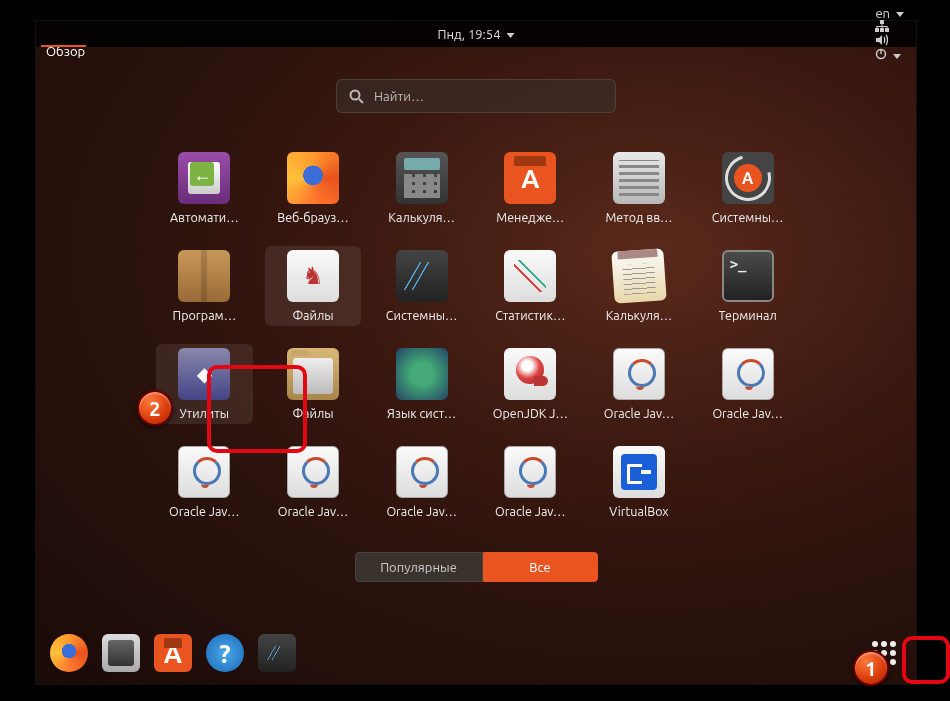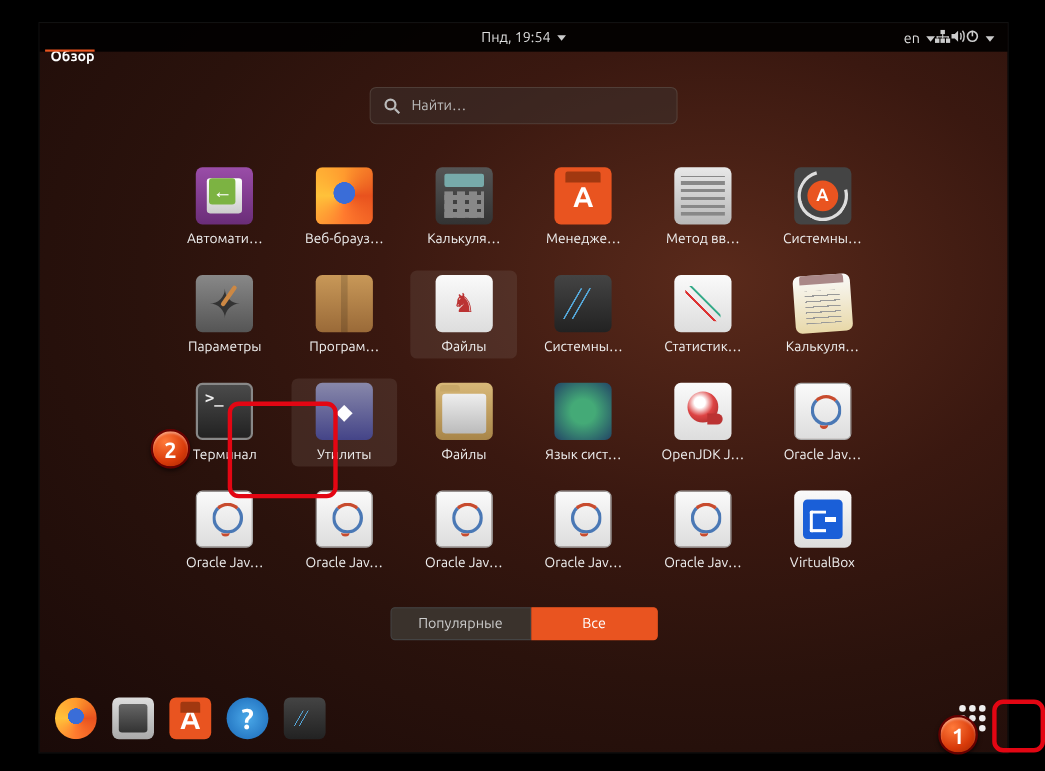--- a/index.html
+++ b/index.html
@@ -4,24 +4,24 @@
 <style>
   * { margin: 0; padding: 0; box-sizing: border-box; font-family: Ubuntu, "Segoe UI", sans-serif; }
   body { background:#000; width:950px; height:701px; overflow:hidden; }
   .screen {
     position:absolute; left:35px; top:20px; width:882px; height:665px;
     background: radial-gradient(ellipse at 70% 35%, #5a2a1b 0%, #3a1810 35%, #2a120c 60%, #1a0a08 100%);
     border:1px solid #111; color:#eee;
   }
   
   .topbar { height:26px; background:rgba(0,0,0,.9); display:flex; align-items:center; font-size:13px; color:#ddd; position:relative; }
-  .topbar .left { padding:0 10px; font-weight:bold; color:#fff;margin-top:33px; }
+  .topbar .left { padding:0 10px; font-weight:normal; color:#fff;margin-top:33px; }
   .topbar .left::after{content:""; display:block; height:2px; background:#e95420; position:absolute; left:5px; top:24px; width:45px;}
   .topbar .center { position:absolute; left:50%; transform:translateX(-50%); }
-  .topbar .right { margin-left:auto; display:flex; padding:0 12px; align-items:flex-end; }
+  .topbar .right { margin-left:auto; display:flex; padding:0 12px; align-items:flex-start;flex-direction:column; }
   .tri{width:0;height:0;border-left:4px solid transparent;border-right:4px solid transparent;border-top:5px solid #ccc;display:inline-block;margin-left:3px;vertical-align:middle;}
   .sysicon{font-size:12px;color:#ddd;}
   
   .searchwrap{display:flex;justify-content:center;margin-top:32px;}
   .search{width:280px;height:34px;background:rgba(60,50,45,.55);border:1px solid rgba(120,110,100,.35);border-radius:6px;display:flex;align-items:center;color:#bbb;font-size:13px;padding:0 12px;gap:10px;}
   .search svg{width:15px;height:15px;fill:none;stroke:#bbb;stroke-width:2;}
   
   .grid{margin:35px auto 0;width:640px;display:grid;grid-template-columns:repeat(6,1fr);gap:18px 12px;}
   .app{display:flex;flex-direction:column;align-items:center;gap:6px;cursor:pointer;padding:4px;border-radius:6px;}
   .app.sel{background:rgba(120,100,90,.25);}
@@ -167,24 +167,20 @@
       </div>
       <div class="app">
         <div class="icon ic-kbd"></div>
         <div class="label">Метод вв…</div>
       </div>
       <div class="app">
         <div class="icon ic-upd"></div>
         <div class="label">Системны…</div>
       </div>
       <div class="app">
-        <div class="icon ic-set"></div>
-        <div class="label">Параметры</div>
-      </div>
-      <div class="app">
         <div class="icon ic-box"></div>
         <div class="label">Програм…</div>
       </div>
       <div class="app sel">
         <div class="icon ic-misc"></div>
         <div class="label">Файлы</div>
       </div>
       <div class="app">
         <div class="icon ic-mon"></div>
         <div class="label">Системны…</div>

